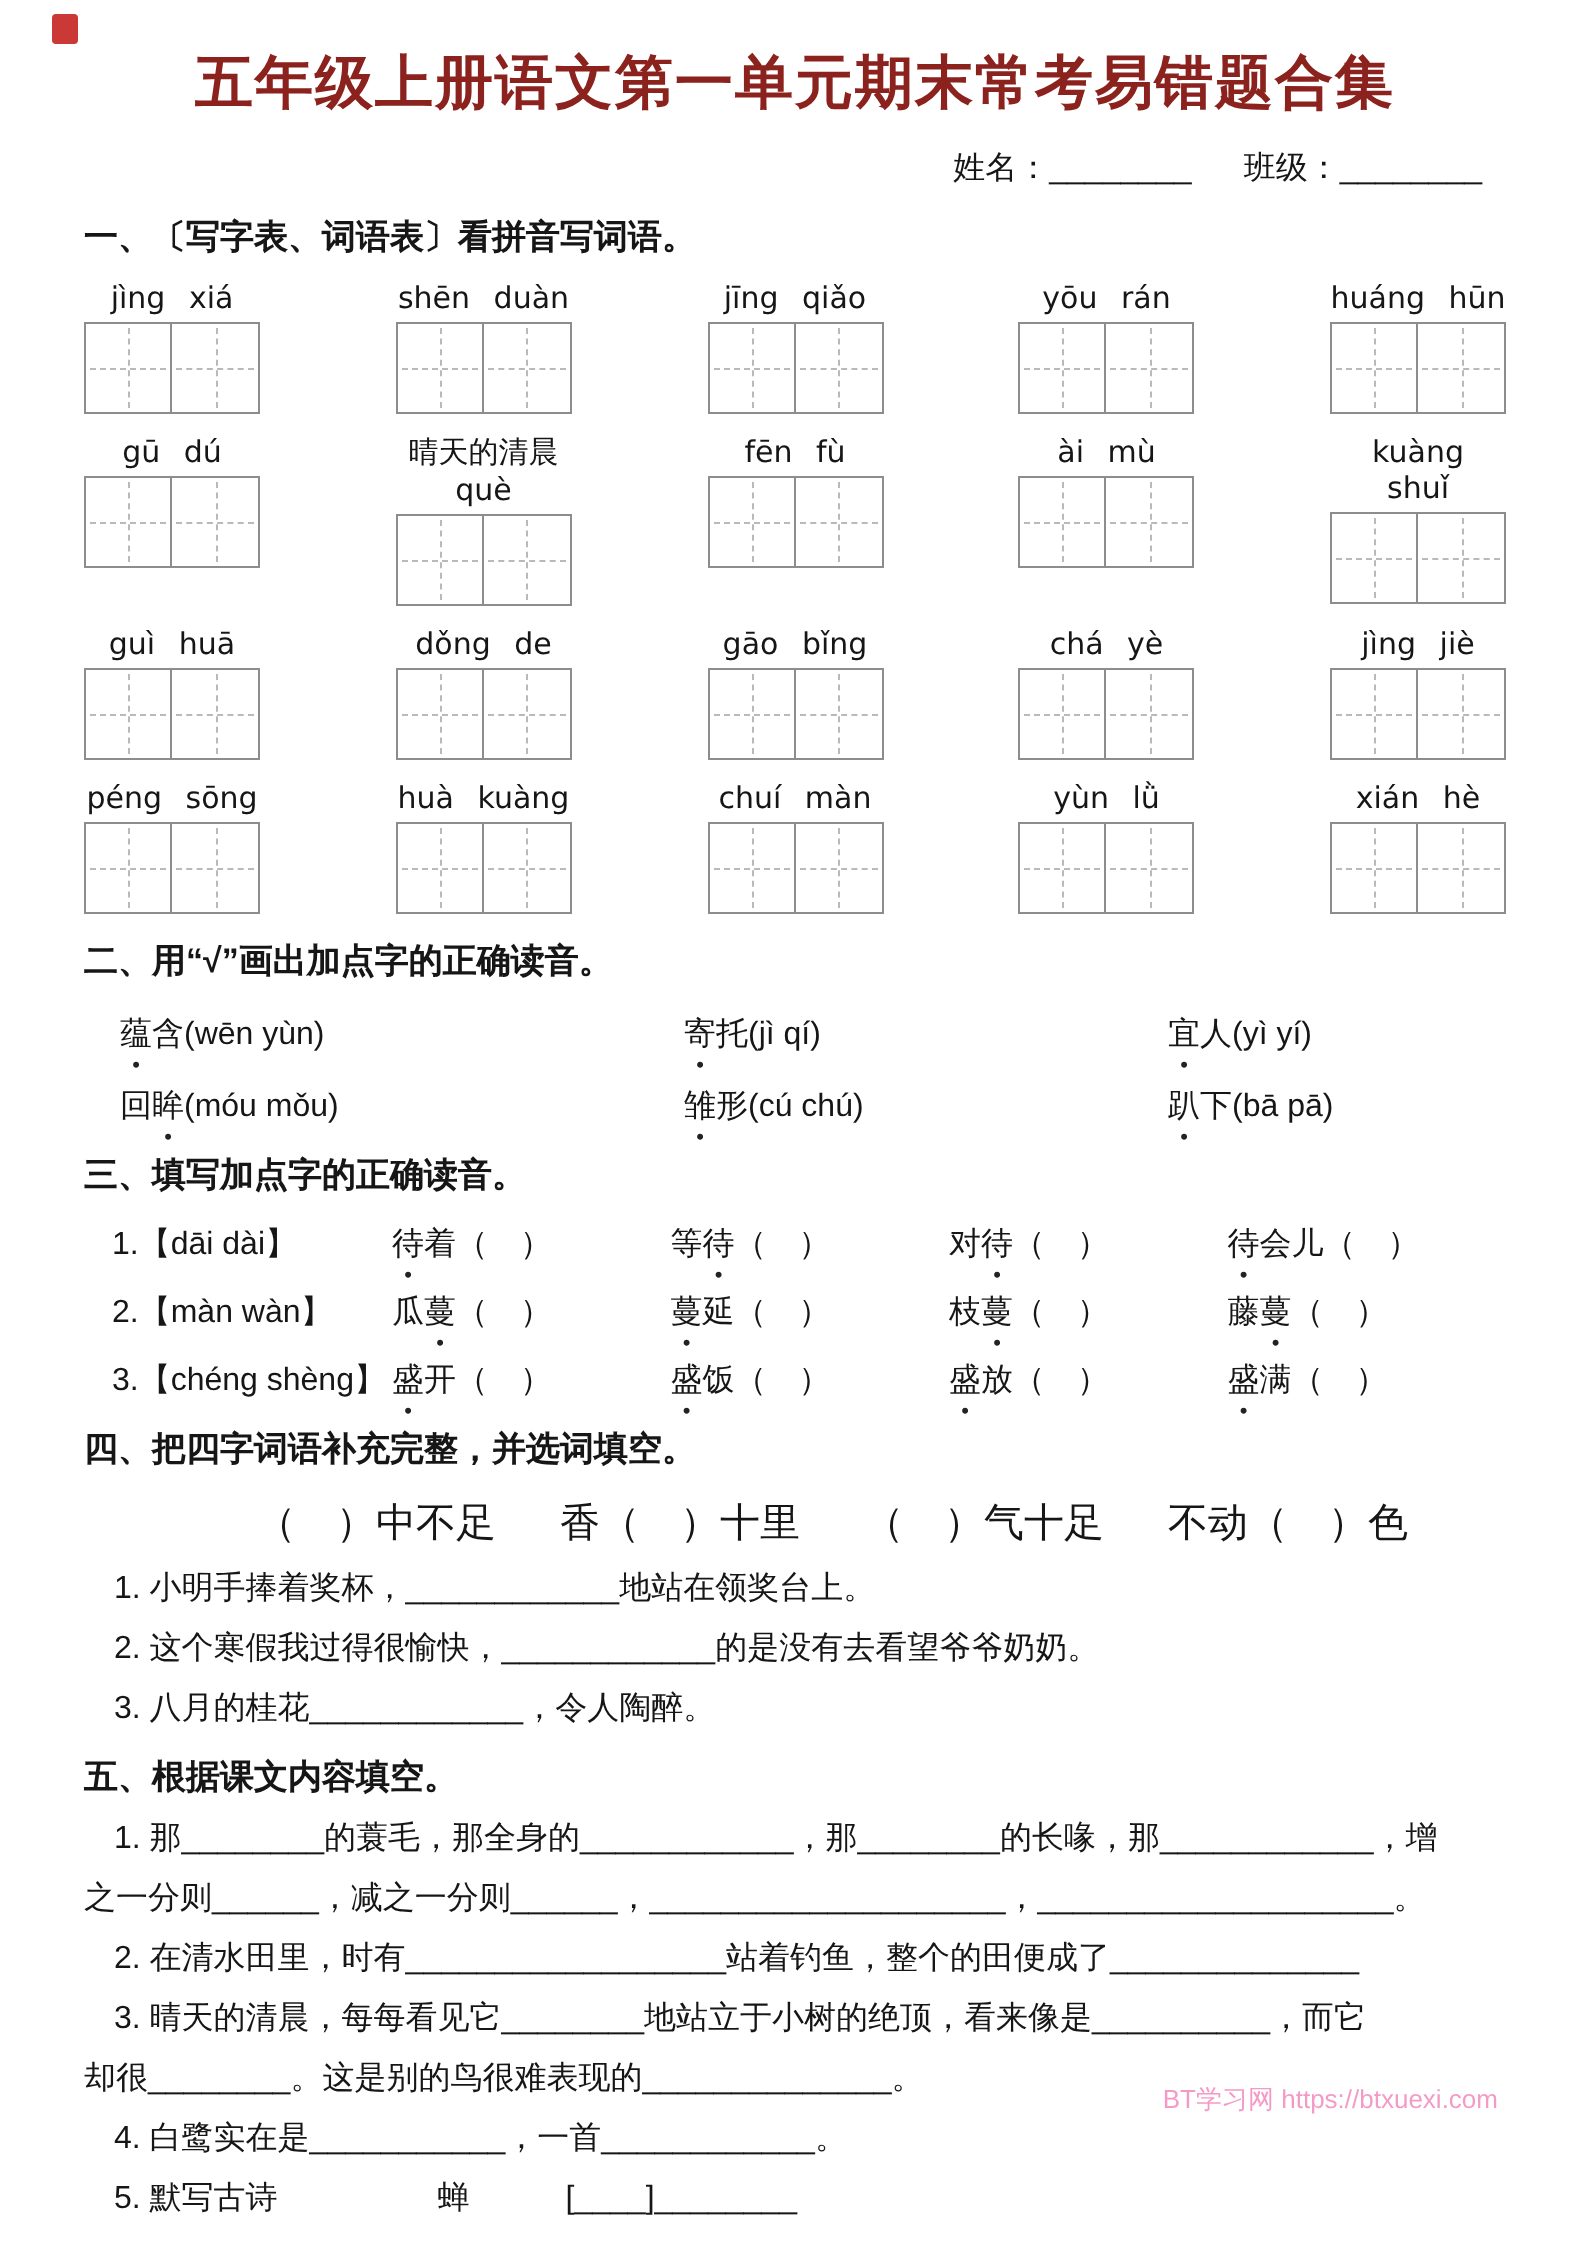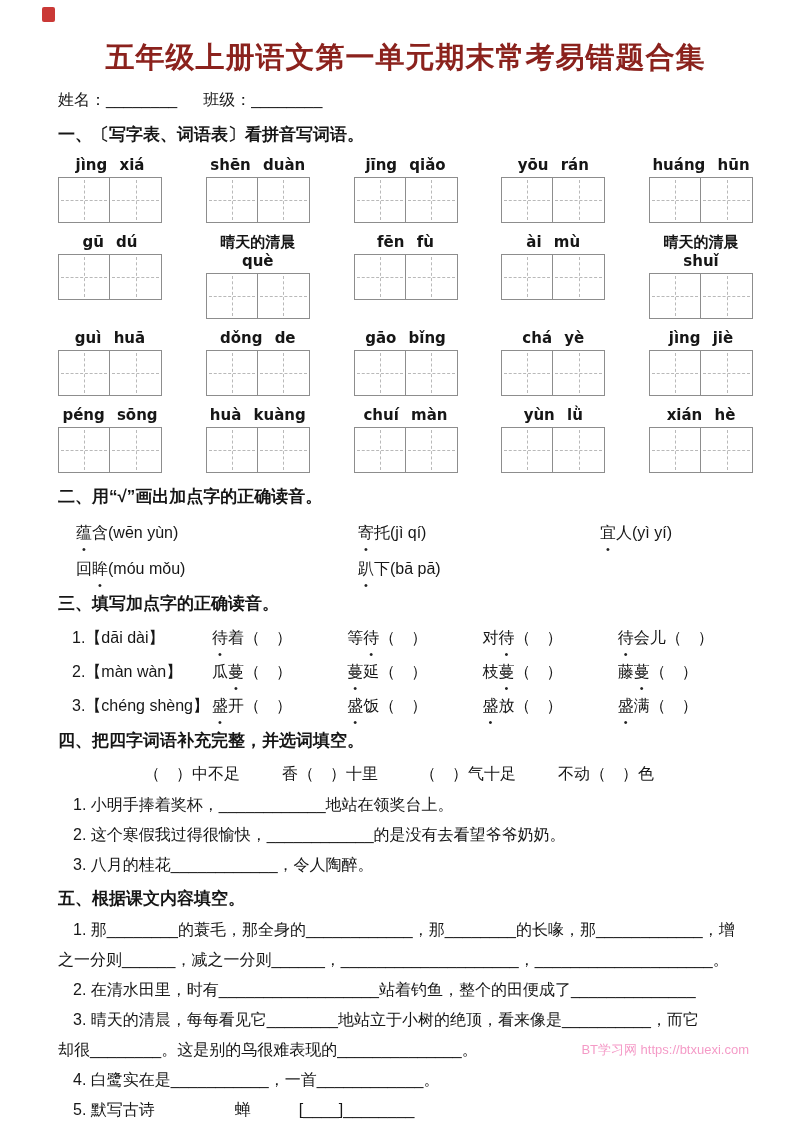--- a/index.html
+++ b/index.html
@@ -2,36 +2,36 @@
 <html><head>
 <meta charset="utf-8">
 <style>
   * { margin:0; padding:0; box-sizing:border-box; }
   html, body { background:#ffffff; }
   body {
     width:793px; height:1122px;
     font-family:"Liberation Sans","DejaVu Sans",sans-serif;
     color:#161616; position:relative; overflow:hidden;
   }
-  .page { padding:32px 40px 0 42px; position:relative;margin-left:16px; }
+  .page { padding:16px 40px 0 42px; position:relative; }
 
   .corner-mark { position:absolute; top:7px; left:26px; width:13px; height:15px;
     background:#c42420; border-radius:2px; opacity:.9; }
 
   .title { text-align:center; font-size:29px; font-weight:700; color:#8b221d;
     letter-spacing:1px; margin-top:6px; white-space:nowrap; }
 
-  .name-line { text-align:left; font-size:16px; margin-top:12px; padding-right:12px; }
+  .name-line { text-align:right; font-size:16px; margin-top:12px; padding-right:12px; }
   .name-line .gap { display:inline-block; width:26px; }
 
   .sec-head { font-size:17px; font-weight:700; margin-top:12px; }
 
   
   .pinyin-row { display:flex; justify-content:space-between; margin-top:10px; margin-bottom:2px; }
-  .wgroup { width:104px;font-weight:bold; }
+  .wgroup { width:88px; }
   .pinyin { text-align:center; font-size:15px; word-spacing:7px; margin-bottom:3px;
     font-family:"DejaVu Sans","Liberation Sans",sans-serif; }
   .tian { display:flex; justify-content:center; }
   .cell { position:relative; width:56px; height:46px; border:1px solid #8d8d8d; background:#fff; }
   .cell + .cell { border-left:none; }
   .cell::before { content:""; position:absolute; left:2px; right:2px; top:50%; border-top:1px dashed #b9b9b9; }
   .cell::after { content:""; position:absolute; top:2px; bottom:2px; left:50%; border-left:1px dashed #b9b9b9; }
 
   
   .em { position:relative; display:inline-block; }
@@ -41,21 +41,21 @@
   
   .s2-row { display:flex; font-size:16px; margin-top:15px; padding-left:18px; }
   .s2-col0 { width:282px; } .s2-col1 { width:242px; }
 
   
   .s3-row { display:flex; font-size:16px; margin-top:13px; padding-left:14px; align-items:baseline; }
   .s3-label { min-width:140px; white-space:nowrap; }
   .s3-word { width:142px; white-space:nowrap; }
 
   
-  .s4-idioms { display:flex; gap:42px; padding-left:86px; font-size:16px; margin-top:12px;text-align:center; }
+  .s4-idioms { display:flex; gap:32px; padding-left:86px; font-size:20px; margin-top:12px;text-align:center; }
 
   .textline { font-size:16px; margin-top:10px; line-height:1.25; }
   .textline.num { padding-left:15px; }
   .faint-wm { position:absolute; right:44px; top:1041px; color:#ec4899; font-size:13px;
     opacity:.55; pointer-events:none; }
 </style>
 </head>
 <body>
 
 <div class="page">
@@ -131,21 +131,21 @@
         </div>
     </div>
     <div class="wgroup">
       <div class="pinyin">ài mù</div>
       <div class="tian">
           <div class="cell"></div>
           <div class="cell"></div>
         </div>
     </div>
     <div class="wgroup">
-      <div class="pinyin">晴天的清晨 shuǐ</div>
+      <div class="pinyin">kuàng shuǐ</div>
       <div class="tian">
           <div class="cell"></div>
           <div class="cell"></div>
         </div>
     </div>
   </div>
 
   <div class="pinyin-row">
     <div class="wgroup">
       <div class="pinyin">guì huā</div>
@@ -224,20 +224,21 @@
 
   <div class="sec-head">二、用“√”画出加点字的正确读音。</div>
 
   <div class="s2-row">
     <span class="s2-col0"><span></span><span class="em">蕴</span><span>含(wēn yùn)</span></span>
     <span class="s2-col1"><span></span><span class="em">寄</span><span>托(jì qí)</span></span>
     <span><span></span><span class="em">宜</span><span>人(yì yí)</span></span>
   </div>
   <div class="s2-row">
     <span class="s2-col0"><span>回</span><span class="em">眸</span><span>(móu mǒu)</span></span>
+    <span class="s2-col1"><span></span><span class="em">雏</span><span>形(cú chú)</span></span>
     <span><span></span><span class="em">趴</span><span>下(bā pā)</span></span>
   </div>
 
   <div class="sec-head">三、填写加点字的正确读音。</div>
 
   <div class="s3-row">
     <span class="s3-label">1.【dāi dài】</span>
     <span class="s3-word"><span></span><span class="em">待</span><span>着（　）</span></span>
     <span class="s3-word"><span>等</span><span class="em">待</span><span>（　）</span></span>
     <span class="s3-word"><span>对</span><span class="em">待</span><span>（　）</span></span>

